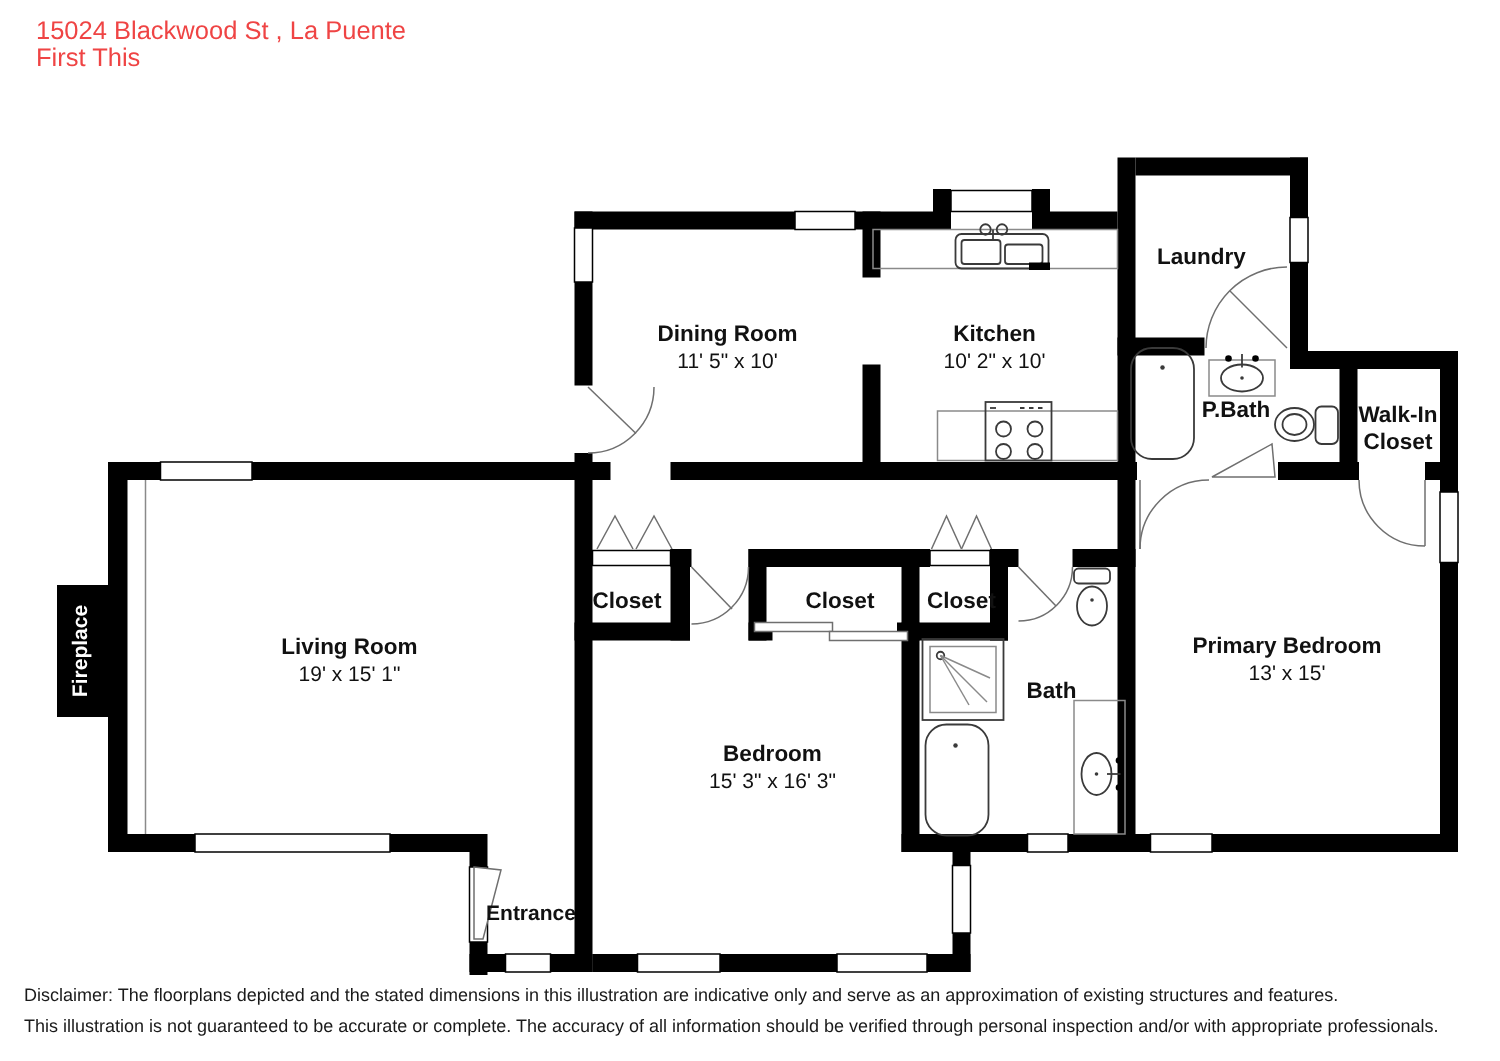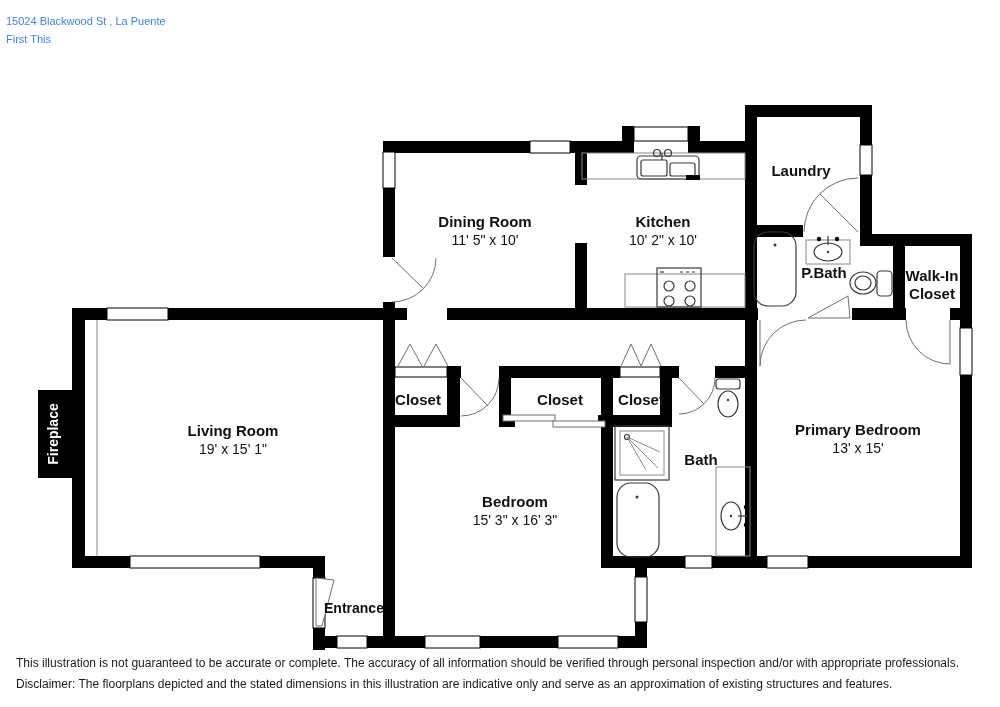--- a/index.html
+++ b/index.html
@@ -1,18 +1,18 @@
 <!DOCTYPE html>
 <html><head>
 <meta charset="utf-8">
 <style>
   html,body{margin:0;padding:0;background:#ffffff;}
   .page{position:relative;width:1000px;height:707px;background:#fff;overflow:hidden;
         font-family:"Liberation Sans", sans-serif;}
-  .hdr{position:absolute;left:6px;top:12px;font-size:11px;color:#3b82f6;line-height:18px;}
+  .hdr{position:absolute;left:24px;top:12px;font-size:17px;color:#ef4444;line-height:18px;}
   .ftr{position:absolute;left:16px;top:653px;font-size:12px;color:#1a1a1a;line-height:21px;}
   svg{position:absolute;left:0;top:0;}
   text{font-family:"Liberation Sans", sans-serif;fill:#111;}
   .rname{font-size:15px;font-weight:bold;}
   .rdims{font-size:14px;}
   .small{font-size:14px;font-weight:bold;}
   .fp{font-size:14px;font-weight:bold;fill:#ffffff;}
   .wall{fill:#000000;}
   .win{fill:#ffffff;stroke:#000000;stroke-width:1;}
   .fix{fill:none;stroke:#3a3a3a;stroke-width:1.2;}
@@ -251,17 +251,17 @@
       <text class="rname" x="701" y="465">Bath</text>
       <text class="rname" x="418" y="405">Closet</text>
       <text class="rname" x="560" y="405">Closet</text>
       <text class="rname" x="641" y="405">Closet</text>
       <text class="small" x="354" y="613">Entrance</text>
       <text class="fp" x="58" y="434" transform="rotate(-90 58 434)">Fireplace</text>
     </g>
   </svg>
 
   <div class="ftr">
+    <div>Disclaimer: The floorplans depicted and the stated dimensions in this illustration are indicative only and serve as an approximation of existing structures and features.</div>
     <div>This illustration is not guaranteed to be accurate or complete. The accuracy of all information should be verified through personal inspection and/or with appropriate professionals.</div>
-    <div>Disclaimer: The floorplans depicted and the stated dimensions in this illustration are indicative only and serve as an approximation of existing structures and features.</div>
   </div>
 
 </div>
 
 </body></html>

